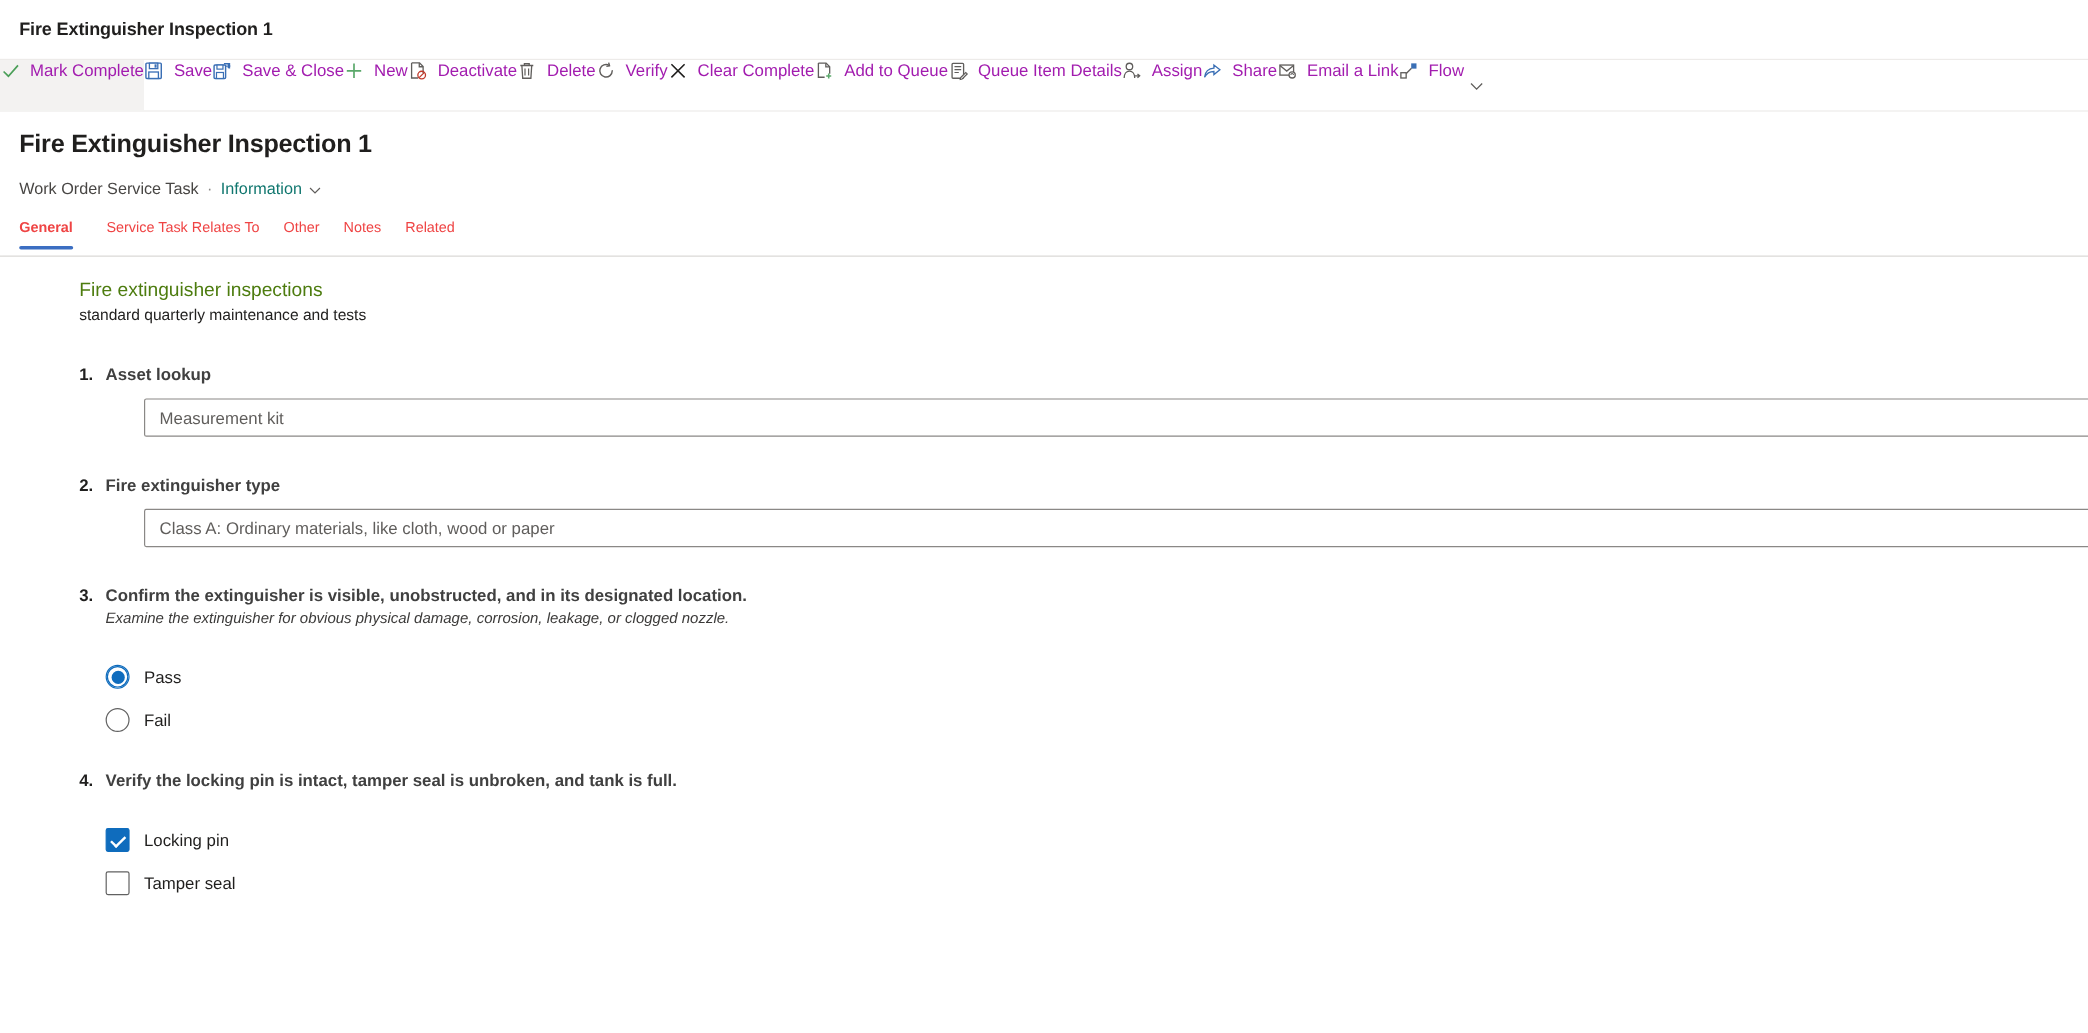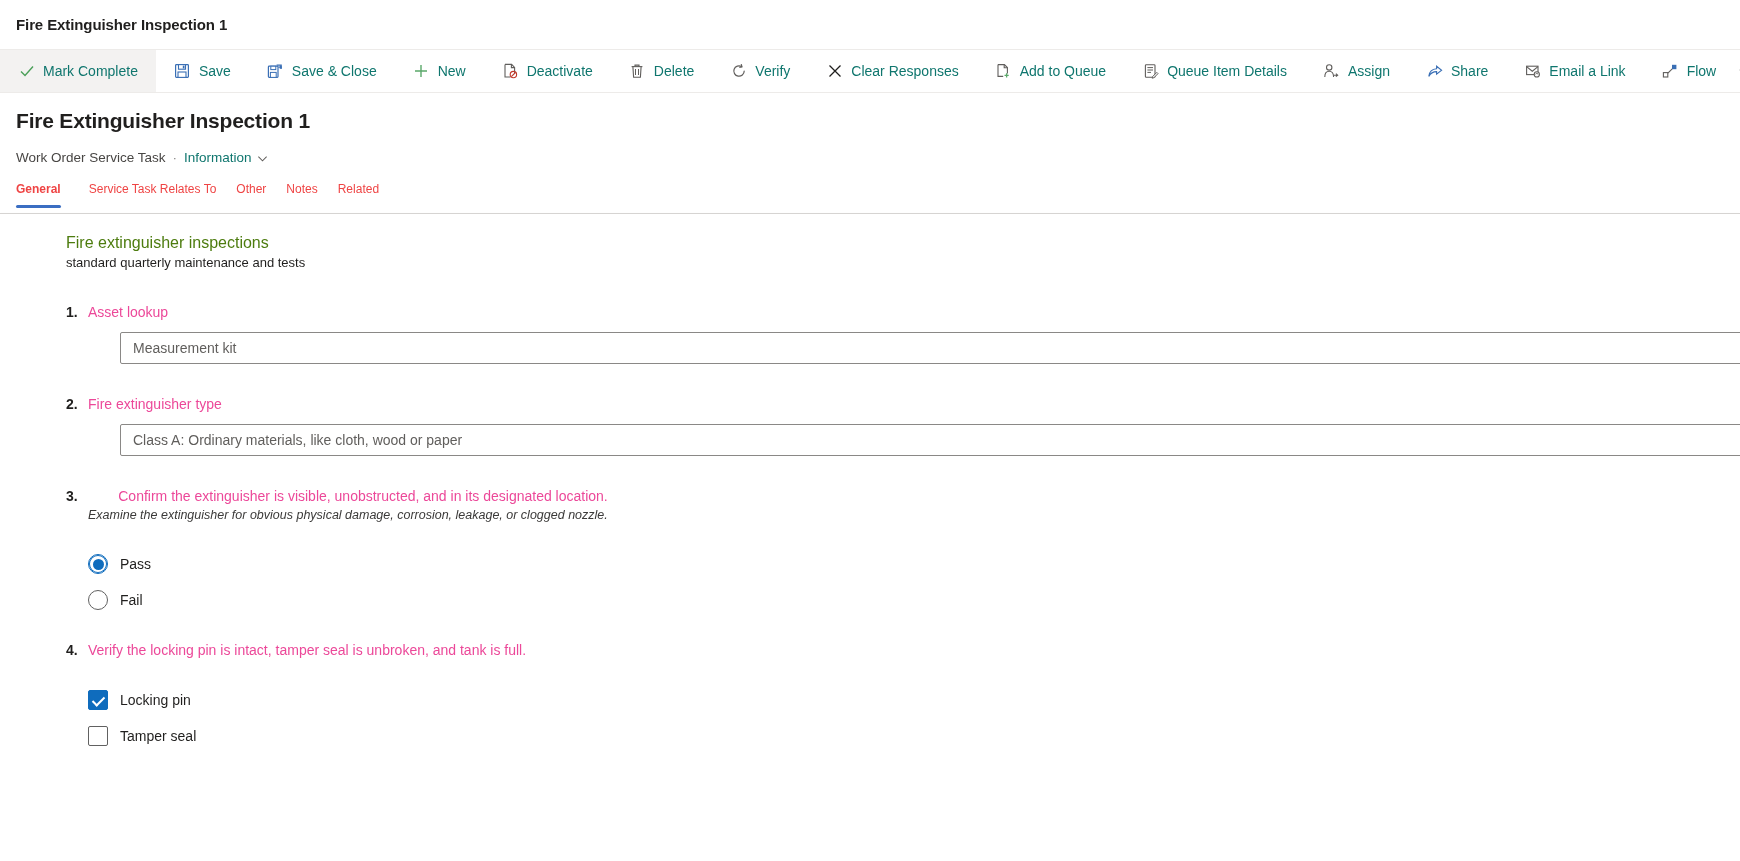--- a/index.html
+++ b/index.html
@@ -36,25 +36,25 @@
     height: 44px;
     display: flex;
     align-items: stretch;
     background: #ffffff;
     border-top: 1px solid #edebe9;
     border-bottom: 1px solid #edebe9;
     position: relative;
   }
   .cmd {
     display: flex;
-    align-items: center;
+    align-items: flex-start;
     gap: 8px;
-    padding: 0 18px;
+    padding: 0 0;
     font-size: 14px;
-    color: #0f766e;
+    color: #a21caf;
     white-space: nowrap;
     cursor: pointer;
     background: transparent;
     border: none;
     font-family: inherit;
     height: 100%;
   }
   .cmd.highlighted { background: #f3f2f1; }
   .cmd .glyph {
     display: inline-flex;
@@ -166,24 +166,23 @@
   .q-num {
     font-size: 14px;
     font-weight: 600;
     color: #201f1e;
     width: 22px;
     flex: 0 0 22px;
     line-height: 20px;
   }
   .q-text {
     font-size: 14px;
-    font-weight: 400;
-    color: #ec4899;
+    font-weight: 700;
+    color: #404040;
     line-height: 20px;
-    text-align: right;
   }
   .q-hint {
     font-size: 12.5px;
     font-style: italic;
     color: #3b3a39;
     line-height: 17px;
     margin-top: 1px;
   }
 
   .field-wrap { padding-left: 120px; margin-top: 10px; }
@@ -346,21 +345,21 @@
         </svg>
       </span>
       <span>Verify</span>
     </button>
     <button class="cmd">
       <span class="glyph">
         <svg width="16" height="16" viewBox="0 0 16 16" fill="none">
           <path d="M2.5 2.5 L13.5 13.5 M13.5 2.5 L2.5 13.5" stroke="#201f1e" stroke-width="1.3"></path>
         </svg>
       </span>
-      <span>Clear Responses</span>
+      <span>Clear Complete</span>
     </button>
     <button class="cmd">
       <span class="glyph">
         <svg width="16" height="16" viewBox="0 0 16 16" fill="none">
           <path d="M3 1.6 H9.4 L12.4 4.6 V10.4" stroke="#605e5c" stroke-width="1.1" fill="none"></path>
           <path d="M3 1.6 V13.4 H8.2" stroke="#605e5c" stroke-width="1.1" fill="none"></path>
           <path d="M9.2 1.8 V4.8 H12.3" stroke="#605e5c" stroke-width="1.1" fill="none"></path>
           <path d="M11.6 10.2 V14.4 M9.5 12.3 H13.7" stroke="#5aa86a" stroke-width="1.3"></path>
         </svg>
       </span>

